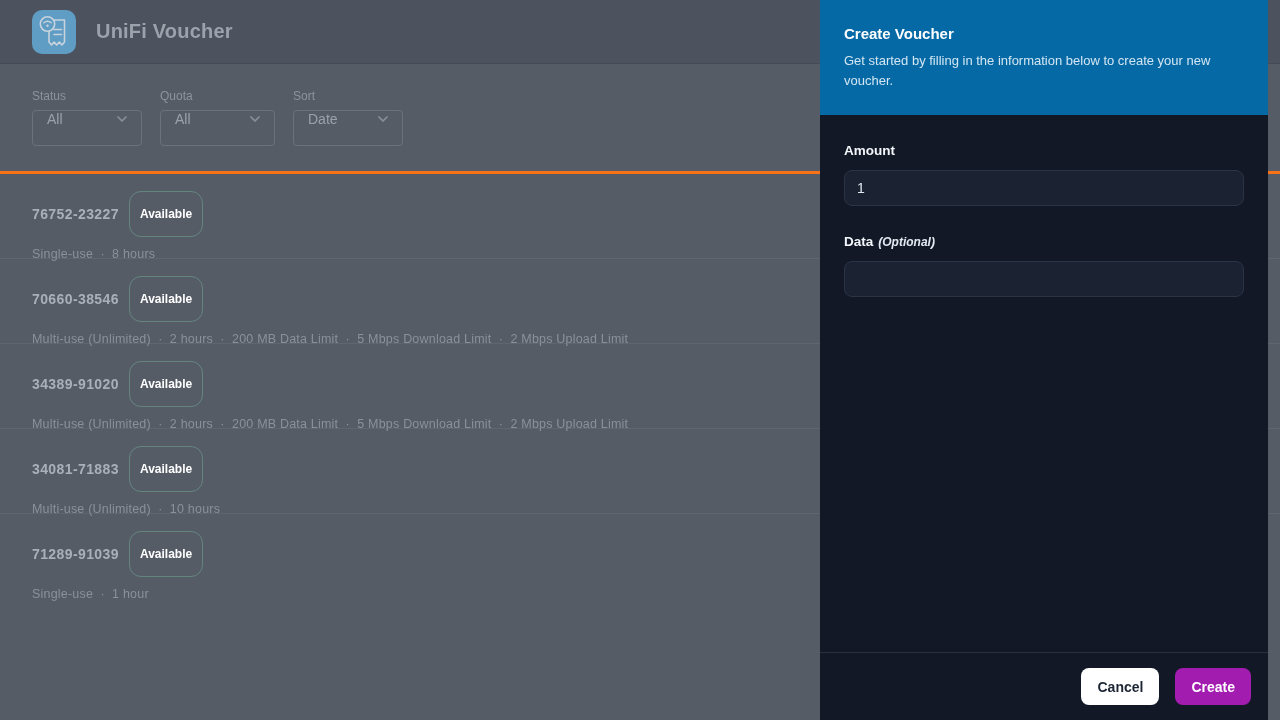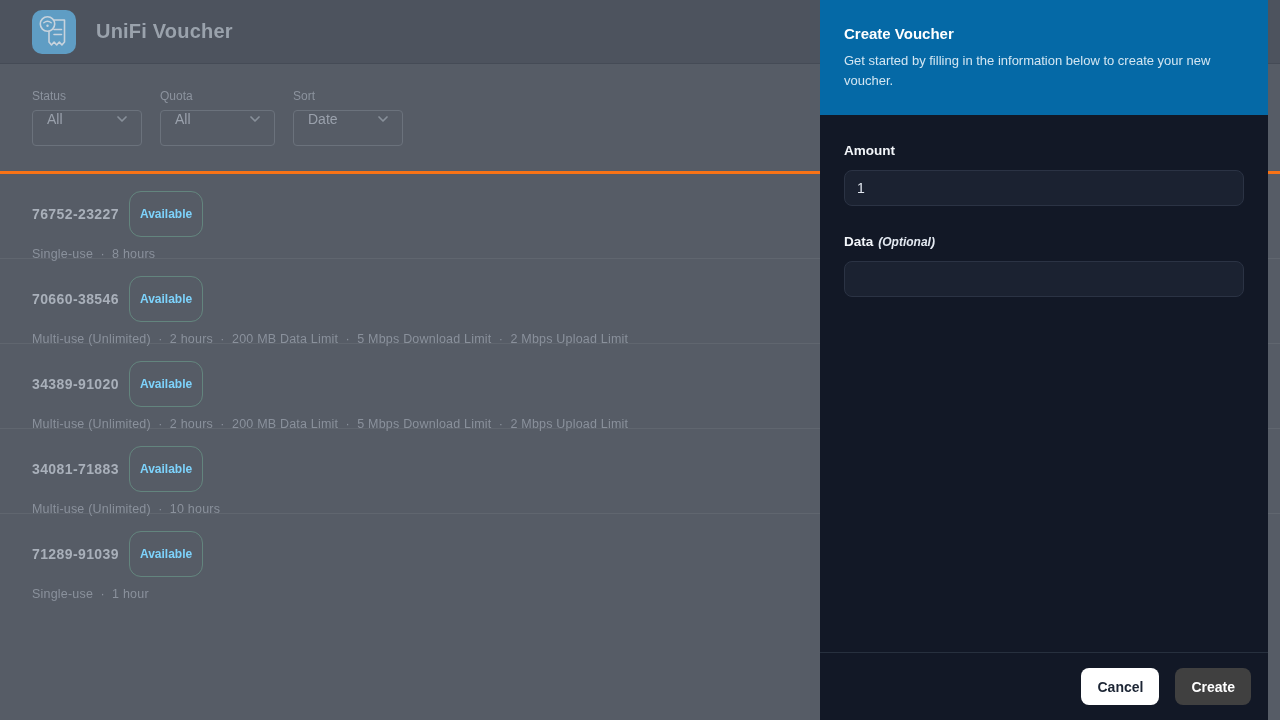--- a/index.html
+++ b/index.html
@@ -35,21 +35,21 @@
   .chev { flex:0 0 auto; }
 
   .voucher-list { margin-top:25px; border-top:3px solid #f97316; }
   .voucher-row {
     height:85px; border-bottom:1px solid #60666f; padding:17px 32px 0 32px;
   }
   .voucher-row:last-child { border-bottom:none; }
   .row-top { display:flex; align-items:center; gap:10px; }
   .voucher-code { font-size:14px; font-weight:700; color:#a9b0ba; letter-spacing:0.4px; }
   .badge {
-    font-size:12px; font-weight:700; color:#7dd3fc;
+    font-size:12px; font-weight:700; color:#ffffff;
     border:1px solid rgba(111,168,146,0.55); border-radius:12px;
     padding:16px 10px; line-height:1;
   }
   .row-sub { margin-top:10px; font-size:12.5px; color:#8a919c; letter-spacing:0.2px; }
 
   
   .panel {
     position:absolute; top:0; right:12px; width:448px; height:720px;
     background:#121826; display:flex; flex-direction:column; z-index:5;
   }
@@ -75,21 +75,21 @@
     height:68px; border-top:1px solid #27303e;
     display:flex; align-items:center; justify-content:flex-end;
     gap:16px; padding:0 17px;
   }
   .btn {
     height:37px; border:none; border-radius:8px; padding:0 16px;
     font-family:"Liberation Sans", sans-serif; font-size:14px; font-weight:700;
     cursor:pointer;
   }
   .btn-cancel { background:#ffffff; color:#1c2534; }
-  .btn-create { background:#404040; color:#ffffff; }
+  .btn-create { background:#a21caf; color:#ffffff; }
 </style>
 </head>
 <body>
 
 <div class="app">
 
   <div class="app-header">
     <div class="app-logo">
       <svg width="44" height="44" viewBox="0 0 44 44" fill="none">
 

